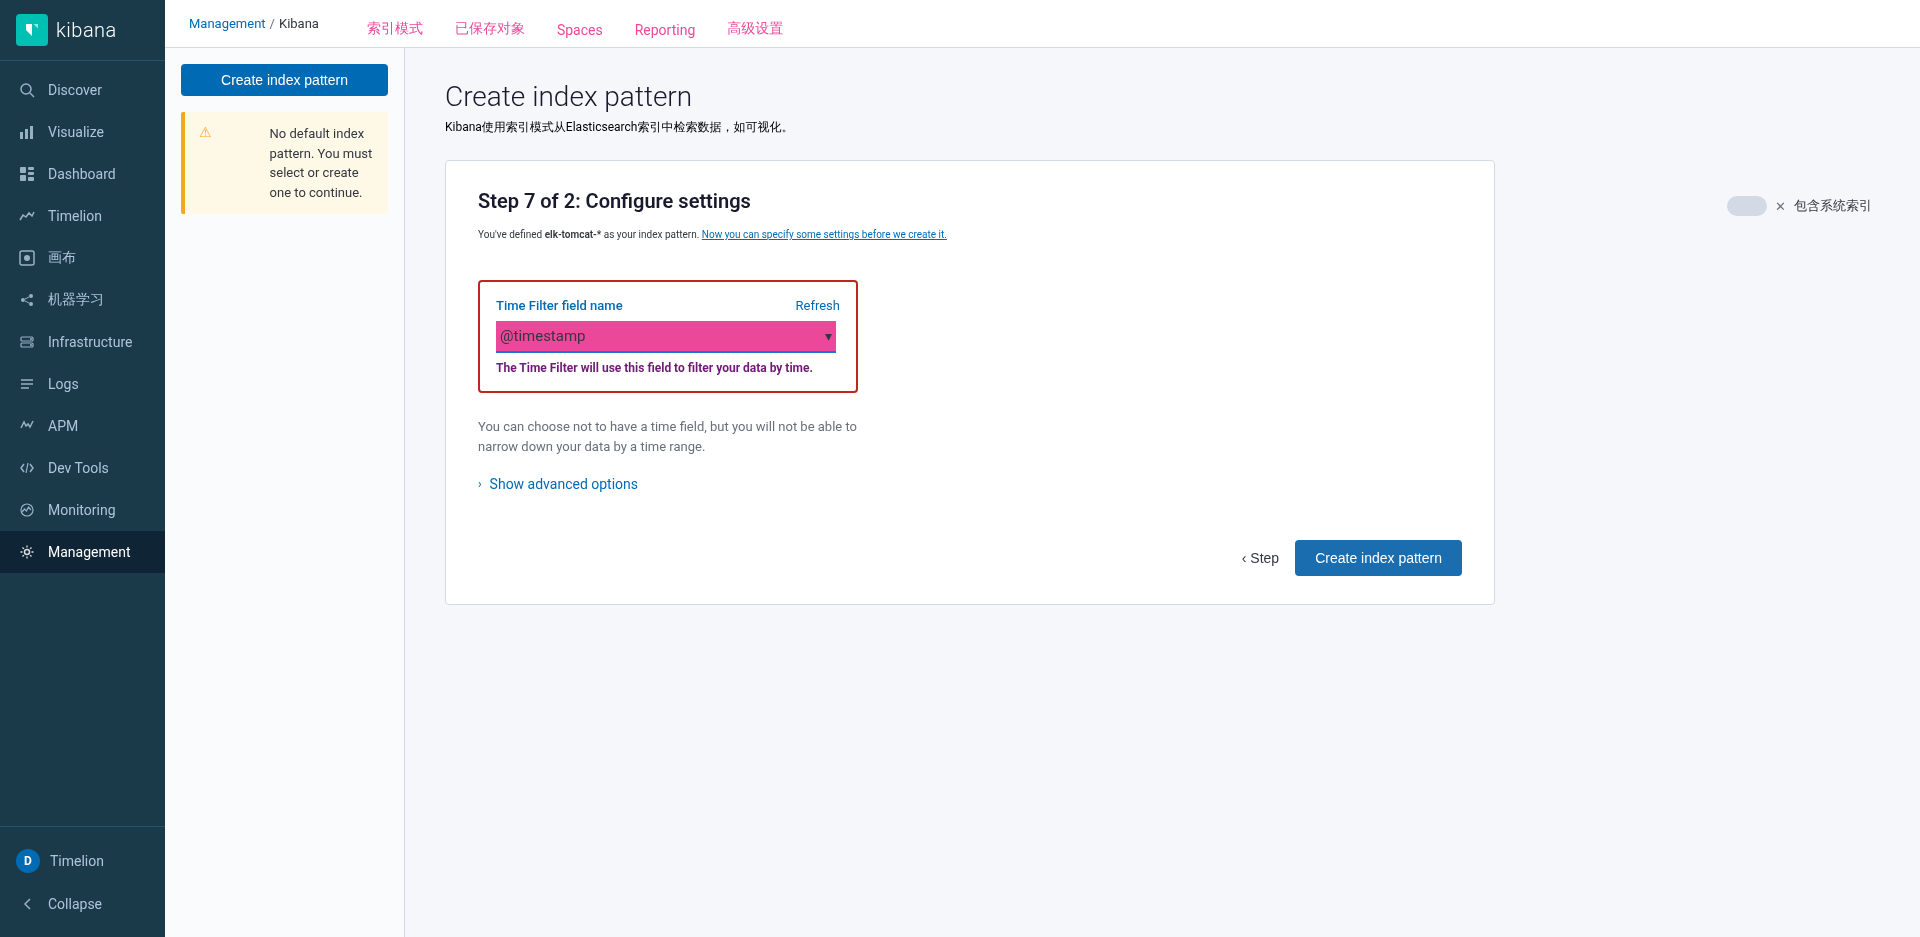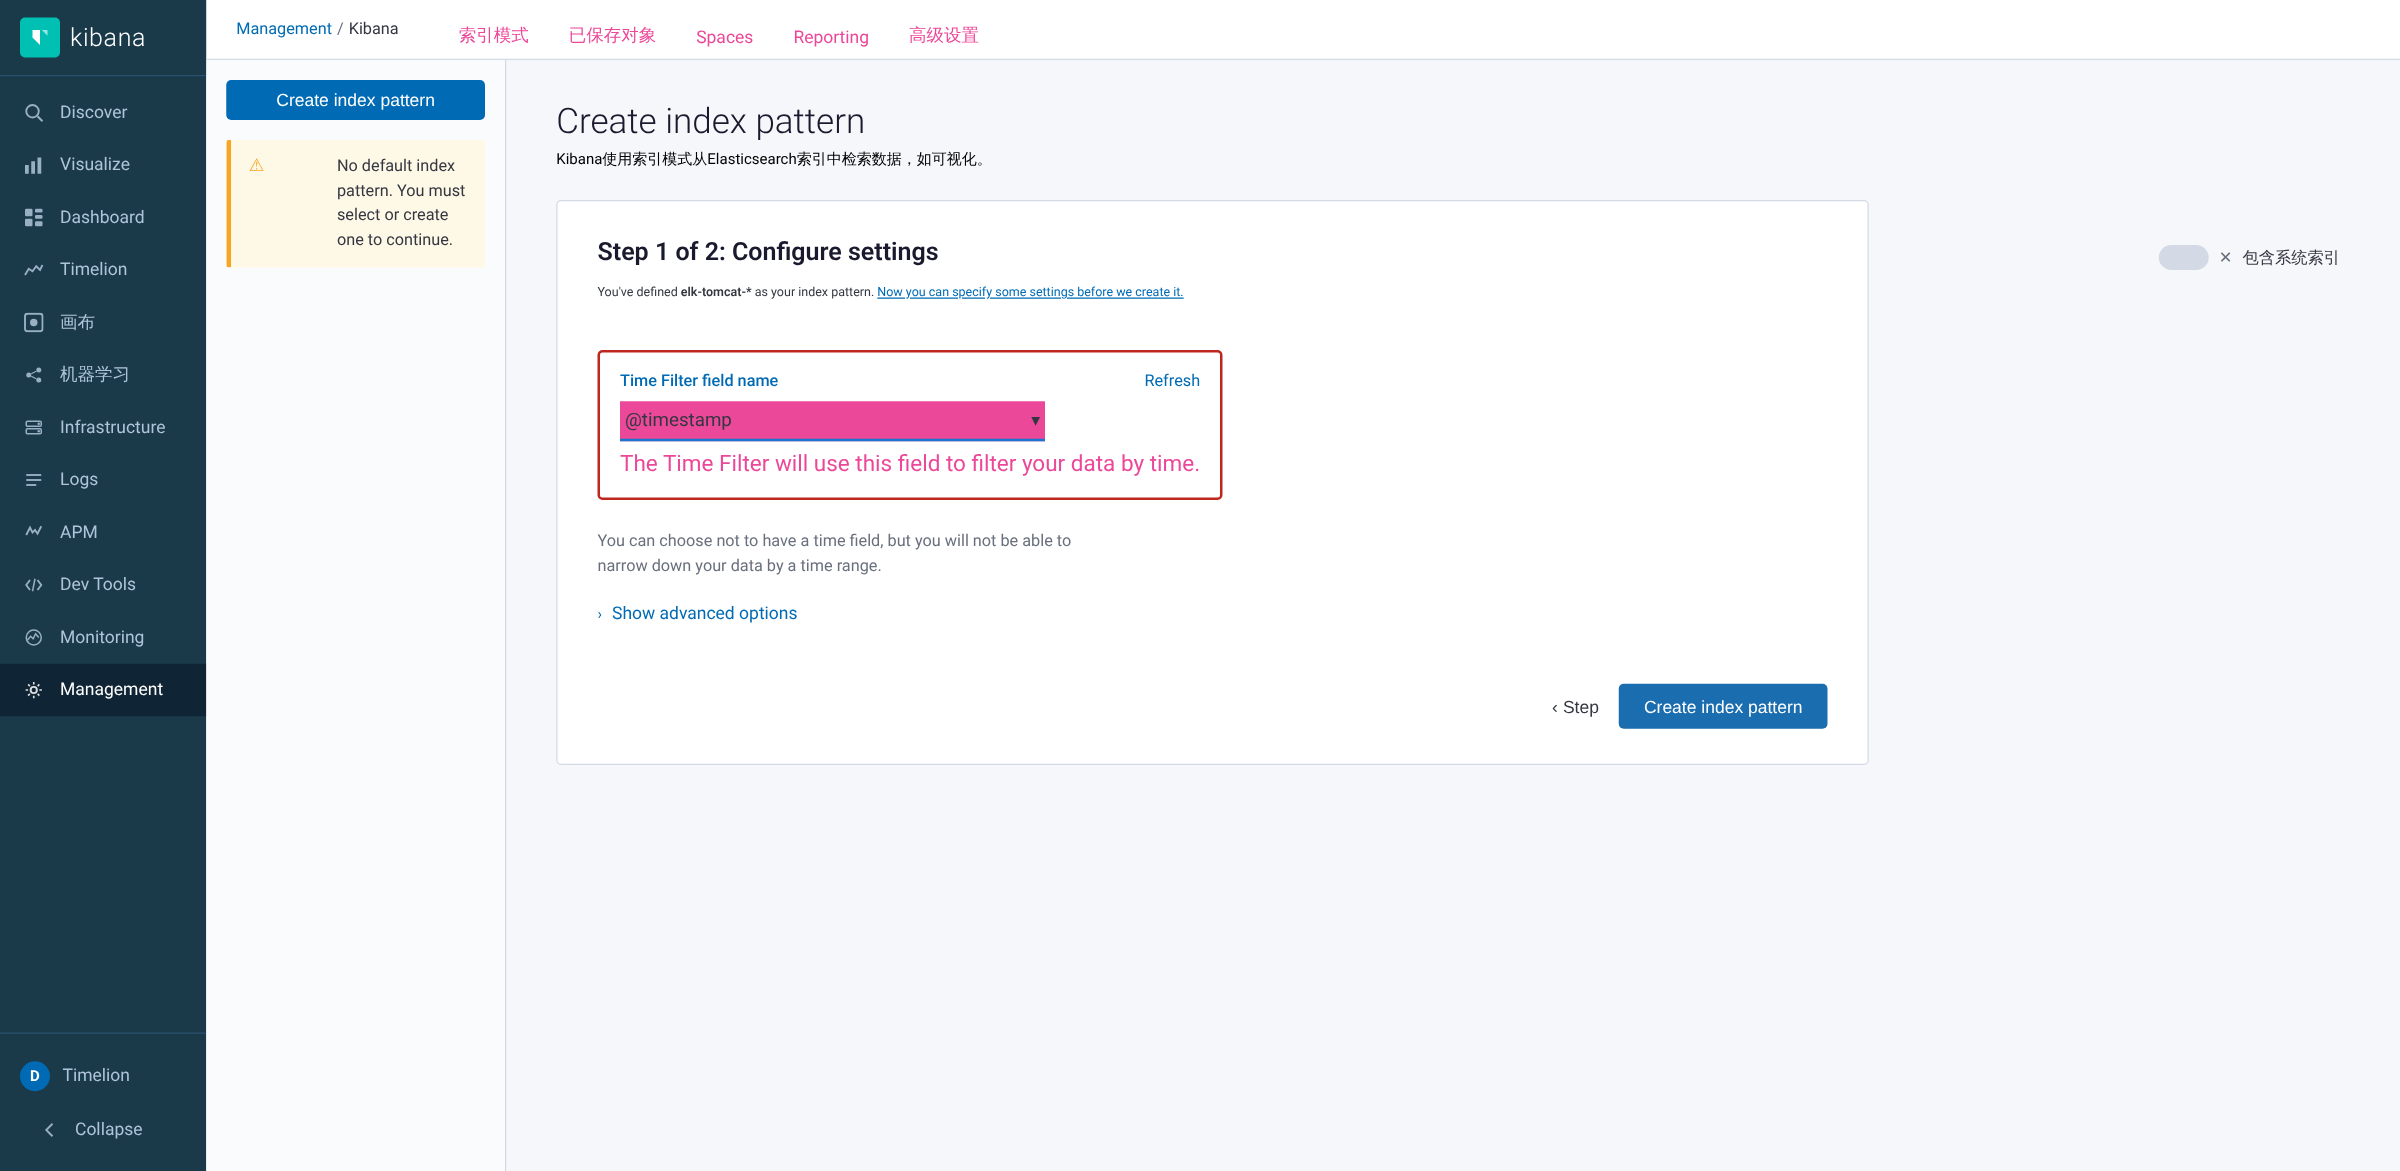--- a/index.html
+++ b/index.html
@@ -88,21 +88,21 @@
       align-items: center;
       justify-content: center;
       color: white;
       font-size: 12px;
       font-weight: bold;
       margin-right: 10px;
     }
     .collapse-item {
       display: flex;
       align-items: center;
-      padding: 10px 28px;
+      padding: 10px 16px;
       color: #b0c4d8;
       cursor: pointer;
       font-size: 14px;
     }
 
     
     .main-area {
       flex: 1;
       display: flex;
       flex-direction: column;
@@ -310,23 +310,24 @@
     .select-value {
       flex: 1;
       font-size: 15px;
       color: #343741;
     }
     .select-arrow {
       color: #343741;
       font-size: 14px;
     }
     .filter-help-text {
-      color: #ec4899;
-      font-size: 18px;
+      color: #701a75;
+      font-size: 12px;
       margin-top: 8px;
+      font-weight: bold;
     }
     .optional-text {
       font-size: 13px;
       color: #69707d;
       margin-top: 8px;
       line-height: 1.5;
     }
 
     
     .advanced-options {
@@ -564,21 +565,21 @@
       <div class="system-toggle">
         <div class="toggle-switch"></div>
         <span class="toggle-x">✕</span>
         <span class="toggle-label">包含系统索引</span>
       </div>
 
       <h1 class="page-title">Create index pattern</h1>
       <p class="page-subtitle">Kibana使用索引模式从Elasticsearch索引中检索数据，如可视化。</p>
 
       <div class="step-card">
-        <h2 class="step-title">Step 1 of 2: Configure settings</h2>
+        <h2 class="step-title">Step 7 of 2: Configure settings</h2>
         <p class="step-description">
           <span>You've defined </span><strong>elk-tomcat-*</strong><span> as your index pattern. </span><a href="#">Now you can specify some settings before we create it.</a>
         </p>
 
         
         <div class="time-filter-box">
           <div class="field-label-row">
             <span class="field-label">Time Filter field name</span>
             <a href="#" class="refresh-link">Refresh</a>
           </div>

